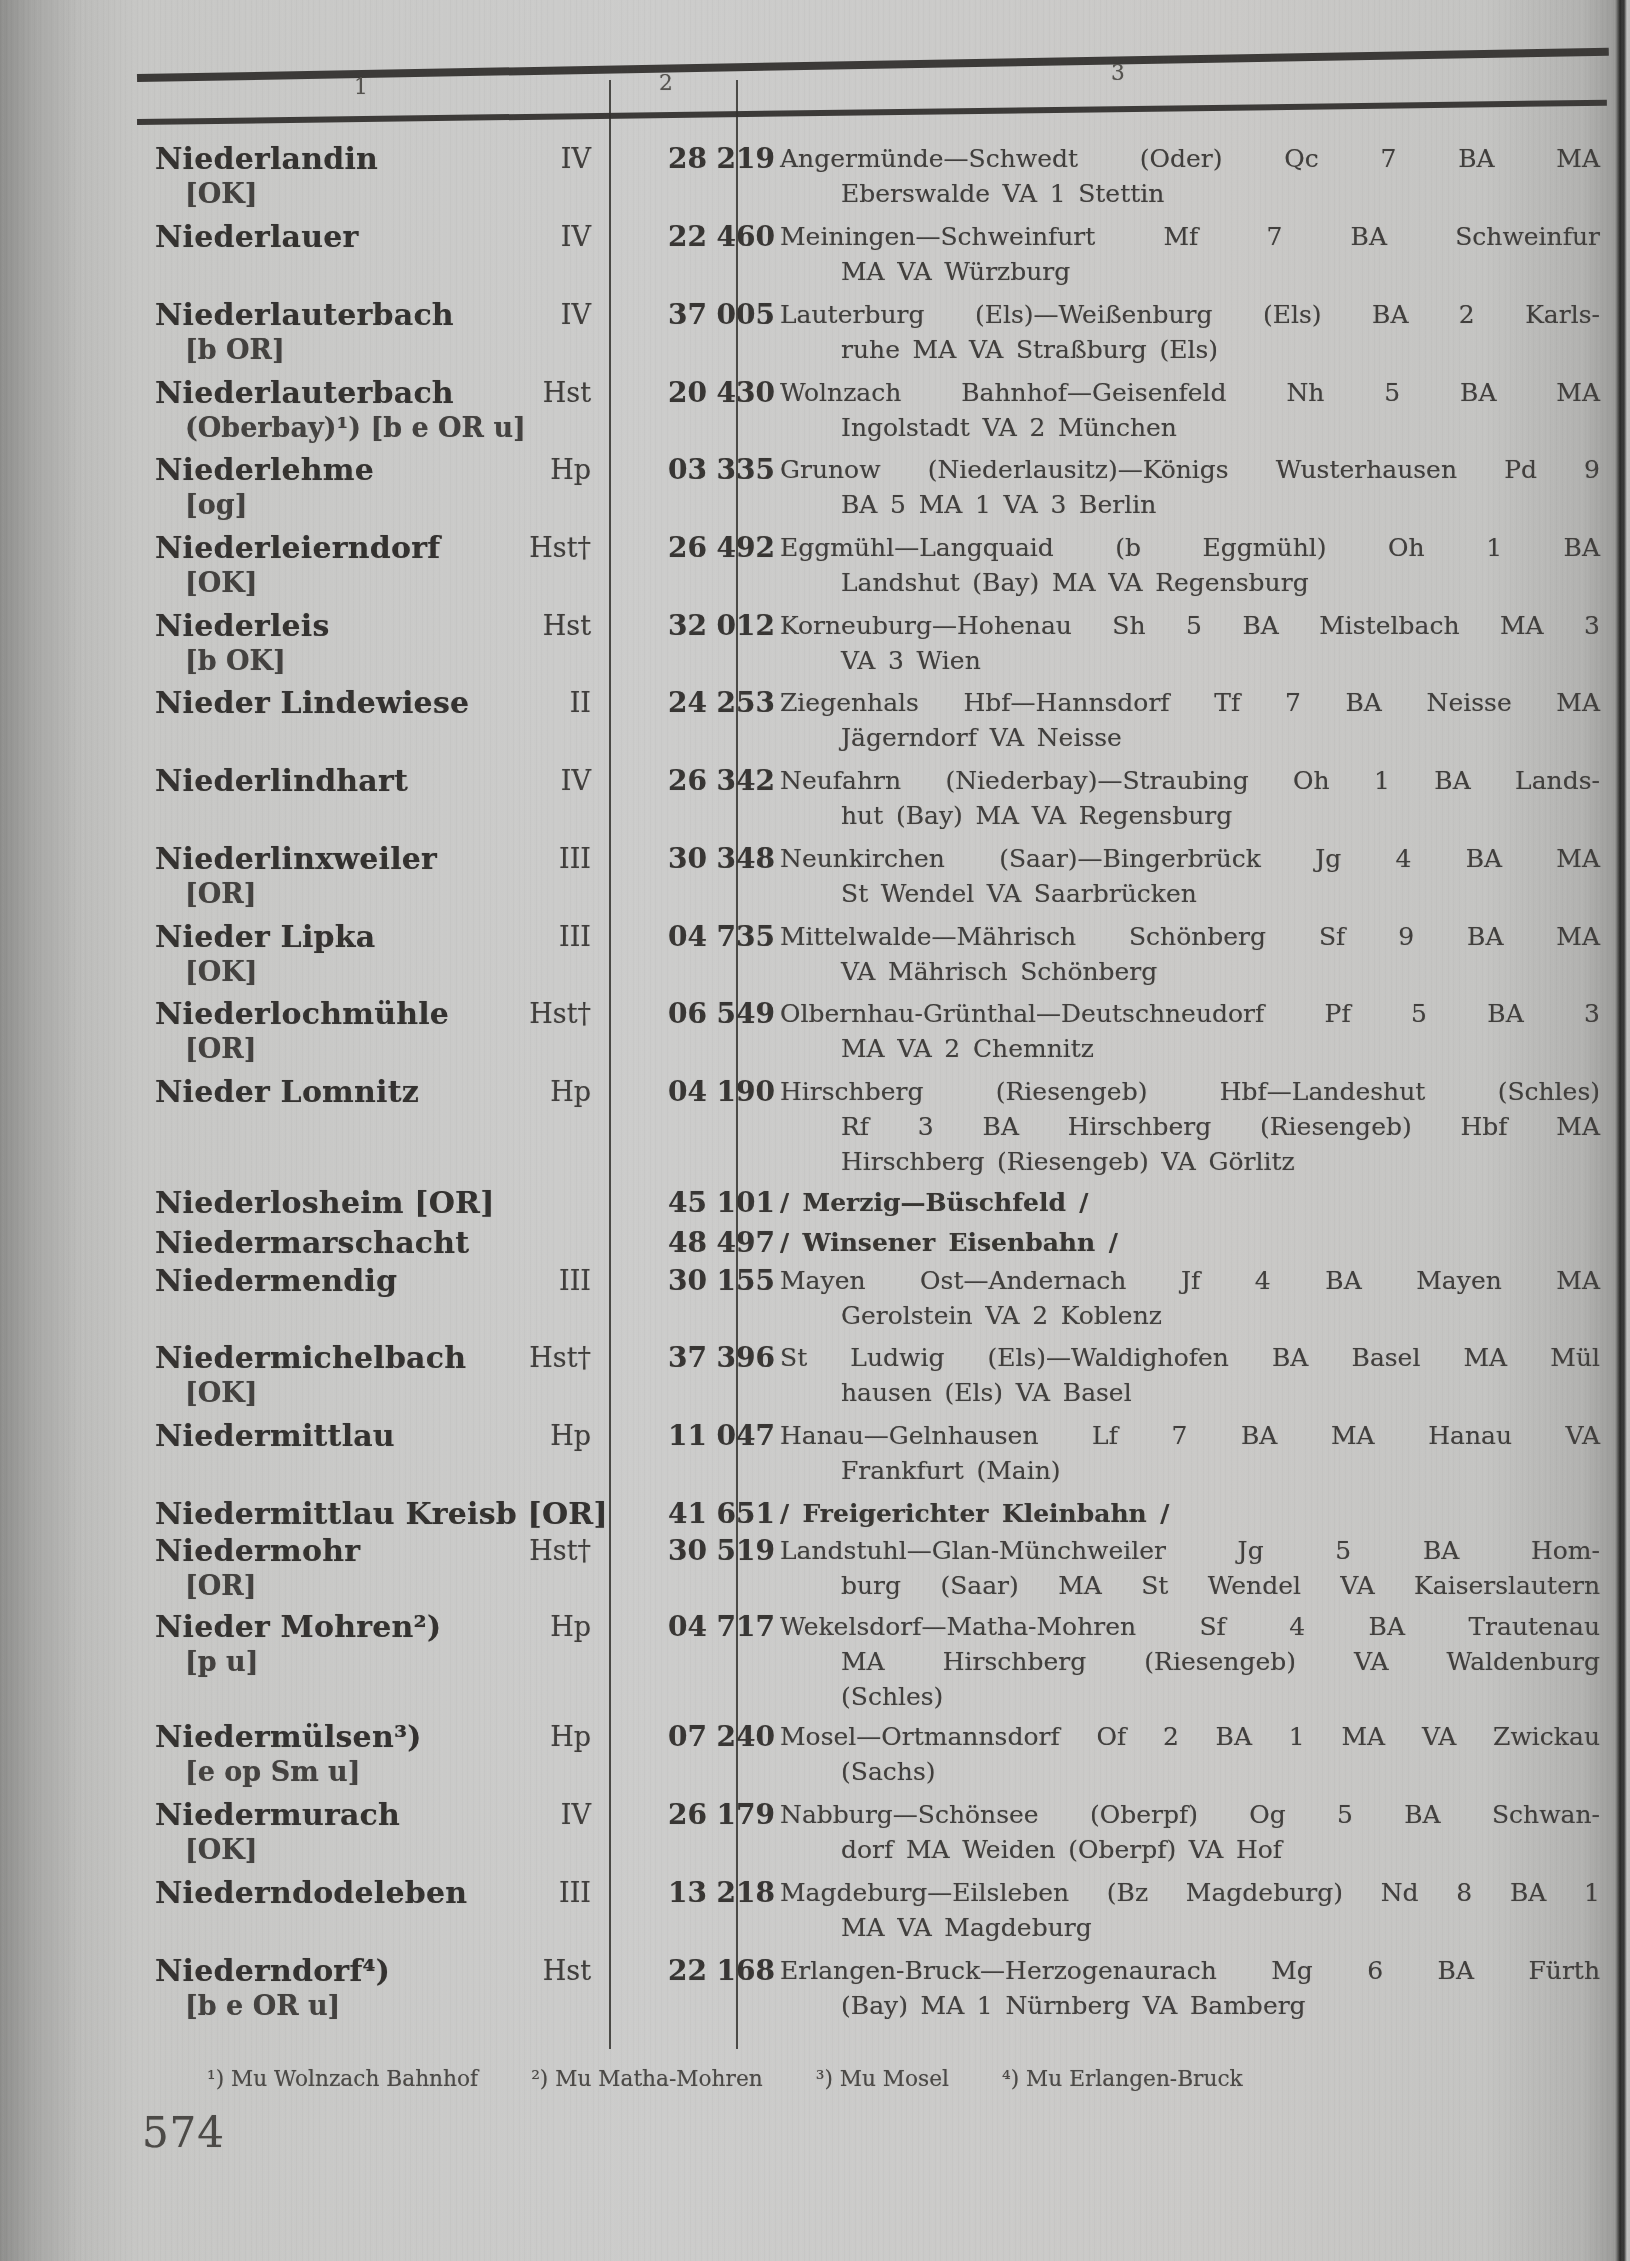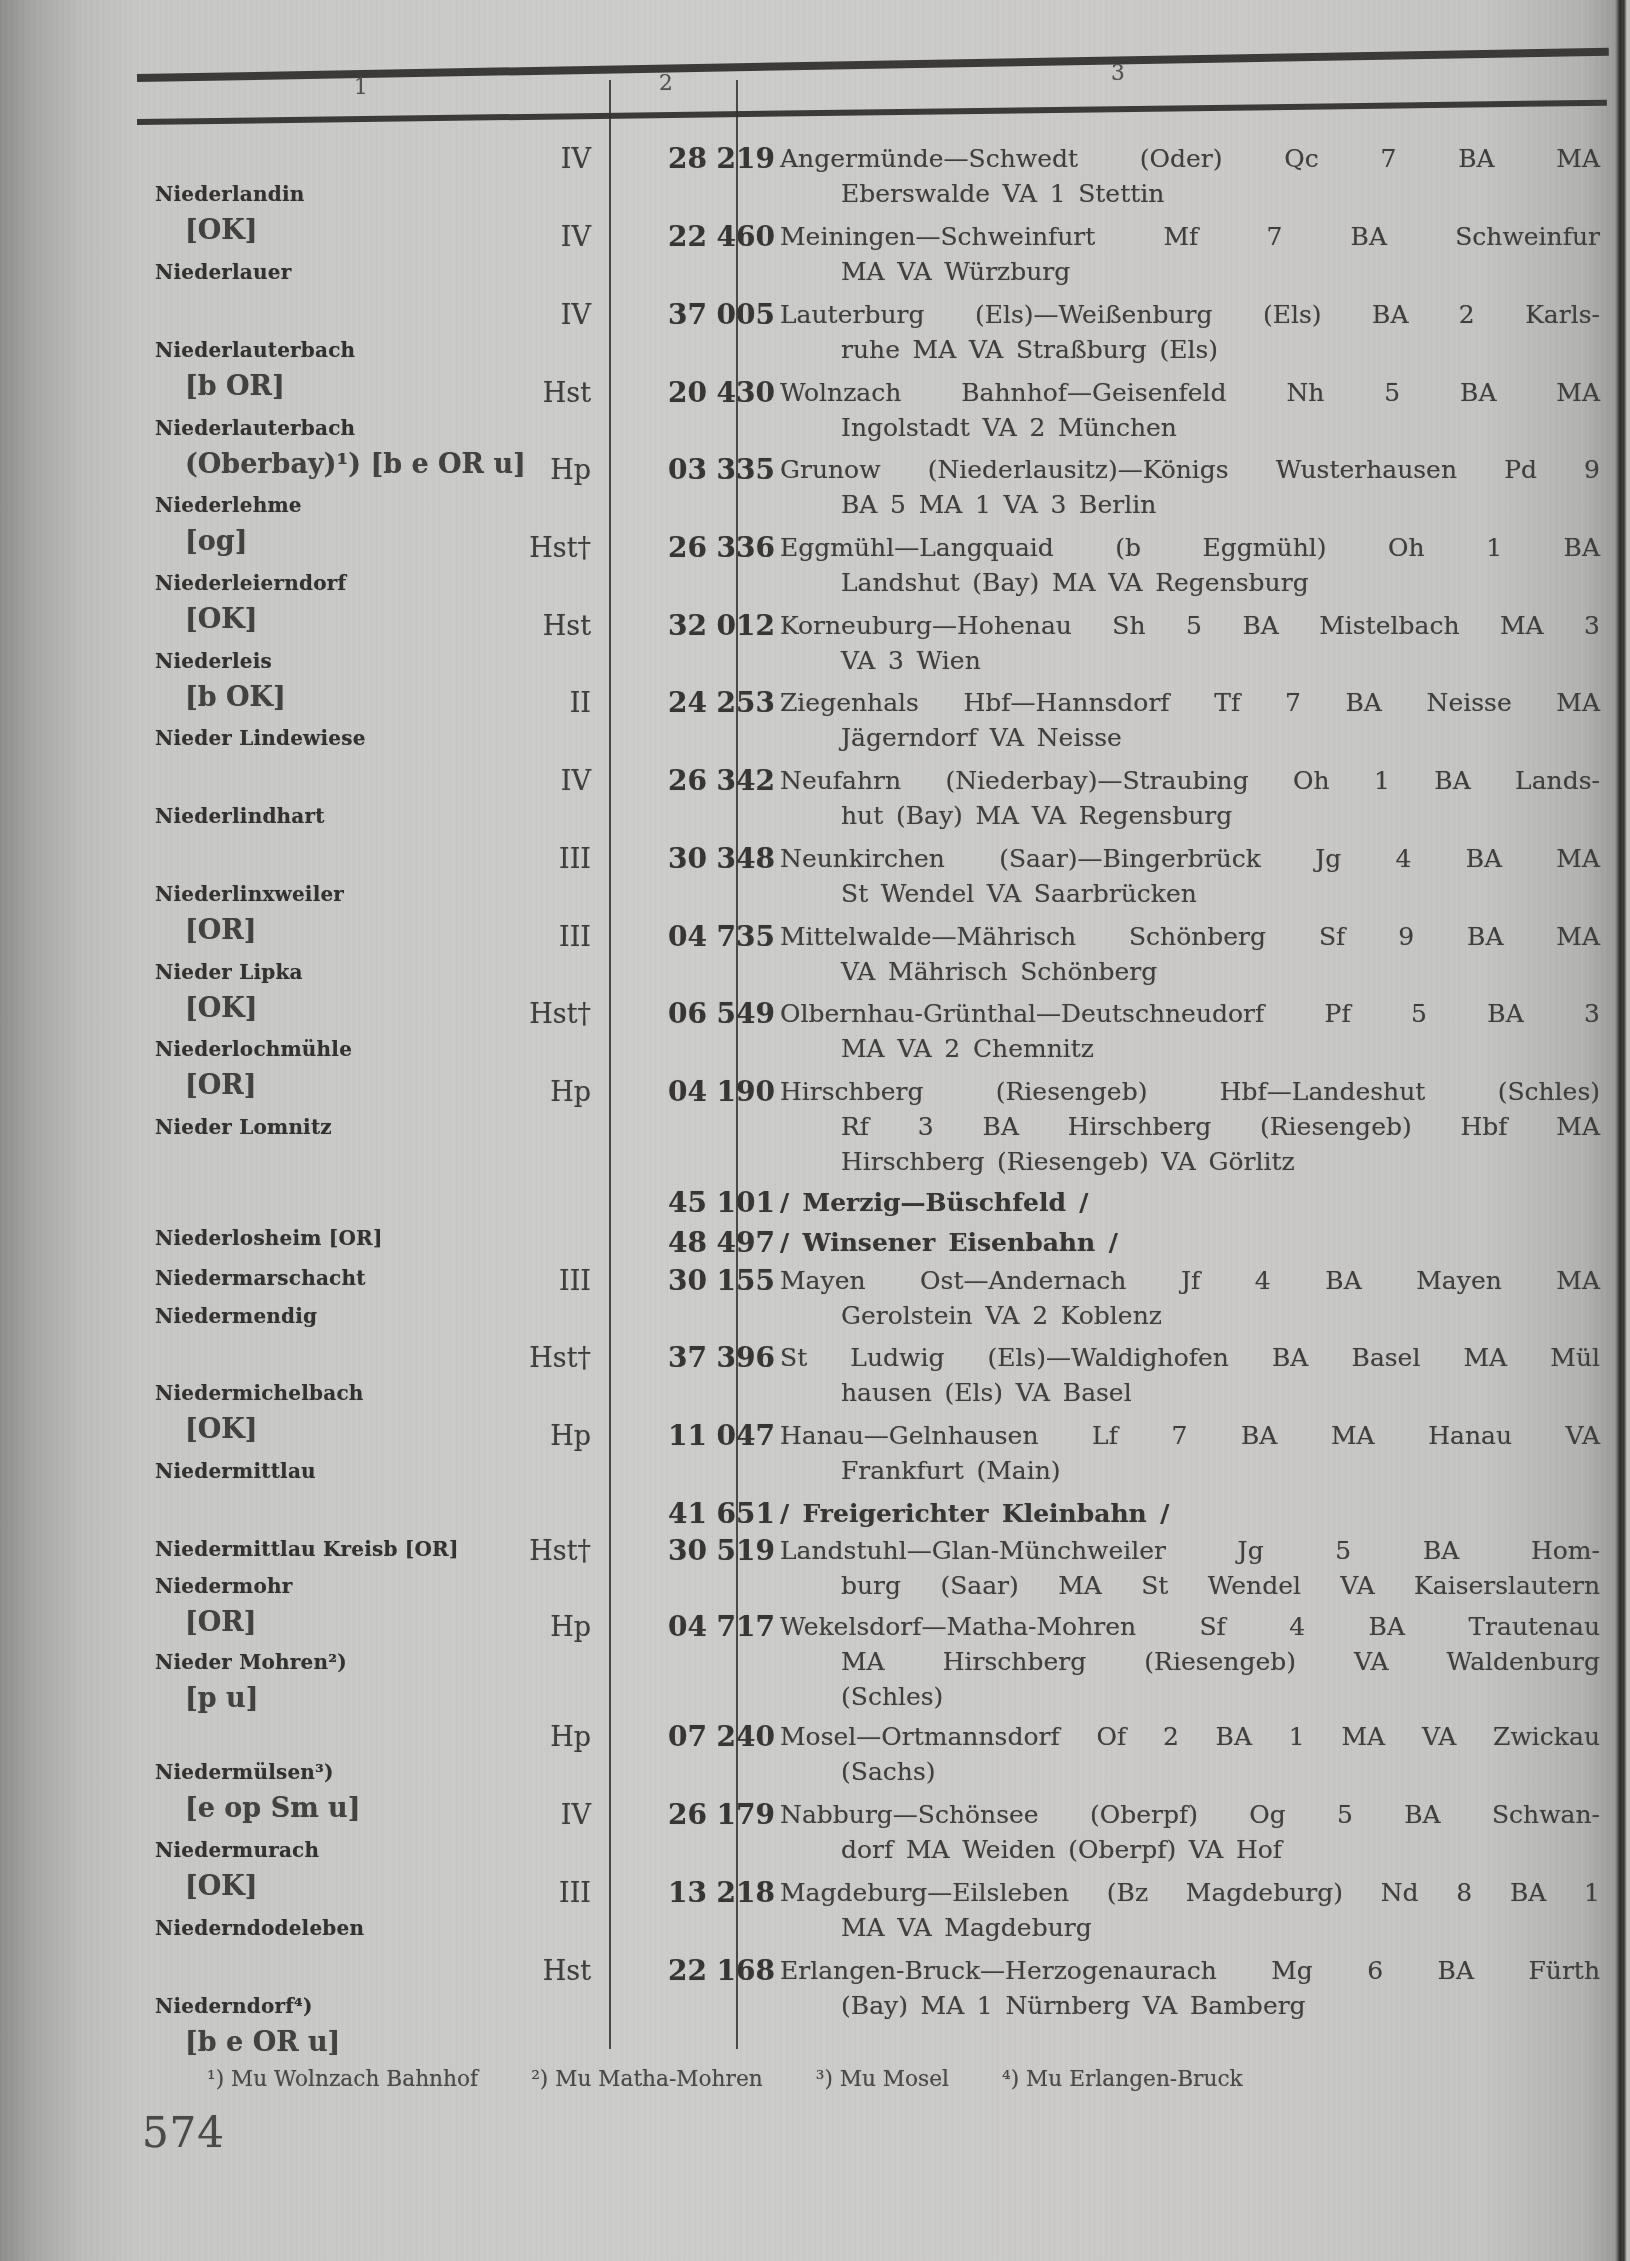--- a/index.html
+++ b/index.html
@@ -24,21 +24,21 @@
   #rule-bottom{left:137px;top:119px;width:1470px;height:5.7px;transform:rotate(-0.75deg);}
   .vline{position:absolute;top:80px;width:2.4px;height:1969px;background:#34322f;opacity:.85;}
   #vline-left{left:609px;}
   #vline-right{left:736px;}
   .hdr-num{position:absolute;font-size:21.7px;color:#55534f;letter-spacing:0.5px;}
   #hdr-1{left:354px;top:74px;}
   #hdr-2{left:659px;top:70px;}
   #hdr-3{left:1111px;top:60px;}
   .row{position:absolute;left:0;top:0;width:1631px;}
   .c1{position:absolute;left:155px;width:448px;}
-  .name{font-size:20px;font-weight:bold;line-height:35px;color:#343230;letter-spacing:0.2px;white-space:nowrap;margin-top:36px;}
+  .name{font-size:30px;font-weight:bold;line-height:35px;color:#343230;letter-spacing:0.2px;white-space:nowrap;}
   .sub{font-size:27px;font-weight:bold;line-height:35px;padding-left:30px;color:#444240;white-space:nowrap;}
   .cls{position:absolute;left:438px;width:153px;text-align:right;font-size:27px;line-height:35px;color:#403e3c;}
   .num{position:absolute;left:617px;width:113px;text-align:center;font-size:28px;font-weight:bold;line-height:35px;color:#383634;margin-left:48px;}
   .route{position:absolute;left:780px;width:820px;font-size:25px;line-height:35px;word-spacing:4.7px;color:#413f3d;}
   .route .rl{min-height:35px;}
   .route .cont{padding-left:61px;}
   .route .just{text-align:justify;text-align-last:justify;}
   .route .pvt{font-weight:bold;color:#383633;}
   #footnotes{position:absolute;left:207px;top:2066px;width:1319px;display:flex;gap:53px;font-size:21.7px;color:#4b4946;white-space:nowrap;}
   #page-number{position:absolute;left:142px;top:2108px;font-size:42px;color:#4c4a47;letter-spacing:0.9px;}
@@ -114,21 +114,21 @@
           <div class="rl just">Grunow (Niederlausitz)—Königs Wusterhausen Pd 9</div>
           <div class="rl cont">BA 5 MA 1 VA 3 Berlin</div>
         </div>
       </div>
       <div class="row" style="top: 530px;">
         <div class="c1">
           <div class="name">Niederleierndorf</div>
           <div class="sub">[OK]</div>
         </div>
         <div class="cls">Hst†</div>
-        <div class="num">26 336</div>
+        <div class="num">26 492</div>
         <div class="route">
           <div class="rl just">Eggmühl—Langquaid (b Eggmühl) Oh 1 BA</div>
           <div class="rl cont">Landshut (Bay) MA VA Regensburg</div>
         </div>
       </div>
       <div class="row" style="top: 608px;">
         <div class="c1">
           <div class="name">Niederleis</div>
           <div class="sub">[b OK]</div>
         </div>

